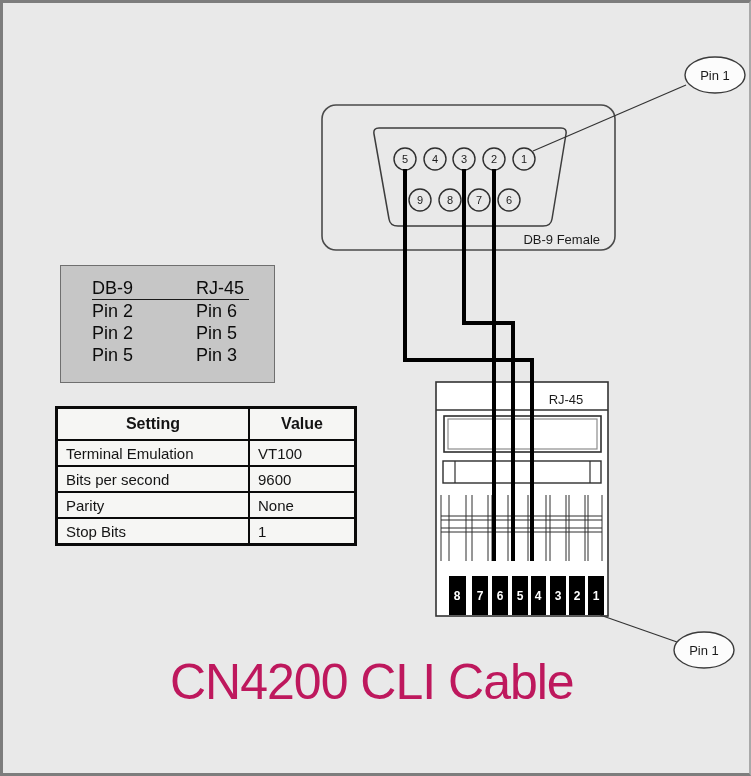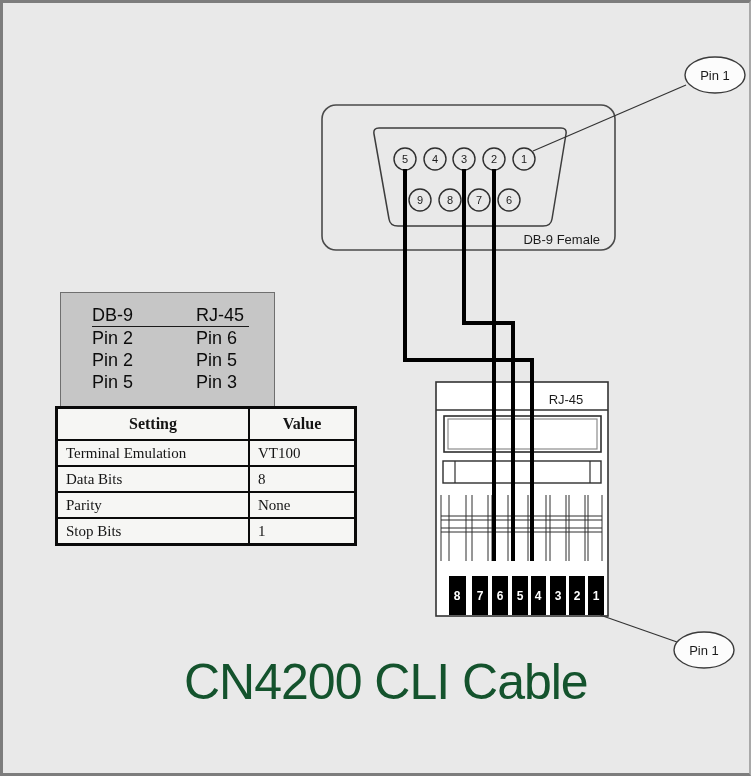--- a/index.html
+++ b/index.html
@@ -16,43 +16,43 @@
   svg text{font-family:"Liberation Sans",sans-serif;fill:#1c1c1c;}
   .pin-num{font-size:11px;}
   .conn-label{font-size:13px;}
   .callout-label{font-size:13px;}
   .bar-num{font-size:12px;font-weight:bold;fill:#ffffff;}
 
   
   .map-table{
     position:absolute;left:57px;top:262px;width:215px;height:118px;
     box-sizing:border-box;
-    background:#c6c6c6;border:1px solid #6f6f6f;margin-top:27px;
+    background:#c6c6c6;border:1px solid #6f6f6f;
   }
   .map-inner{position:absolute;left:31px;top:11px;width:157px;font-size:18px;color:#0c0c0c;}
   .map-row{display:grid;grid-template-columns:104px auto;line-height:22px;}
   .map-head{border-bottom:1px solid #1a1a1a;}
 
   
   table.settings{
     position:absolute;left:52px;top:403px;width:296px;
     border-collapse:collapse;table-layout:fixed;
-    font-family:Liberation Serif, serif;color:#141414;
+    font-family:Liberation Sans, sans-serif;color:#141414;
     background:#f6f6f4;
   }
   table.settings,table.settings th,table.settings td{border:2px solid #0a0a0a;}
   table.settings{border-width:3px;}
   table.settings th{height:28px;font-size:16px;font-weight:bold;text-align:center;}
   table.settings td{height:24px;font-size:15px;text-align:left;padding:0 8px 0 8px;}
   .col-setting{width:188px;}
   .col-value{width:102px;}
 
   .page-title{
-    position:absolute;left:181px;top:653px;
-    font-size:50px;line-height:52px;letter-spacing:-1px;color:#14532d;
+    position:absolute;left:167px;top:653px;
+    font-size:50px;line-height:52px;letter-spacing:-1px;color:#be185d;
     white-space:nowrap;
   }
 </style>
 </head>
 <body>
 
 <div class="page">
 
   <svg width="751" height="776" viewBox="0 0 751 776">
 
@@ -177,22 +177,22 @@
         <th class="col-setting">Setting</th>
         <th class="col-value">Value</th>
       </tr>
     </thead>
     <tbody>
       <tr>
         <td>Terminal Emulation</td>
         <td>VT100</td>
       </tr>
       <tr>
-        <td>Data Bits</td>
-        <td>8</td>
+        <td>Bits per second</td>
+        <td>9600</td>
       </tr>
       <tr>
         <td>Parity</td>
         <td>None</td>
       </tr>
       <tr>
         <td>Stop Bits</td>
         <td>1</td>
       </tr>
     </tbody>

